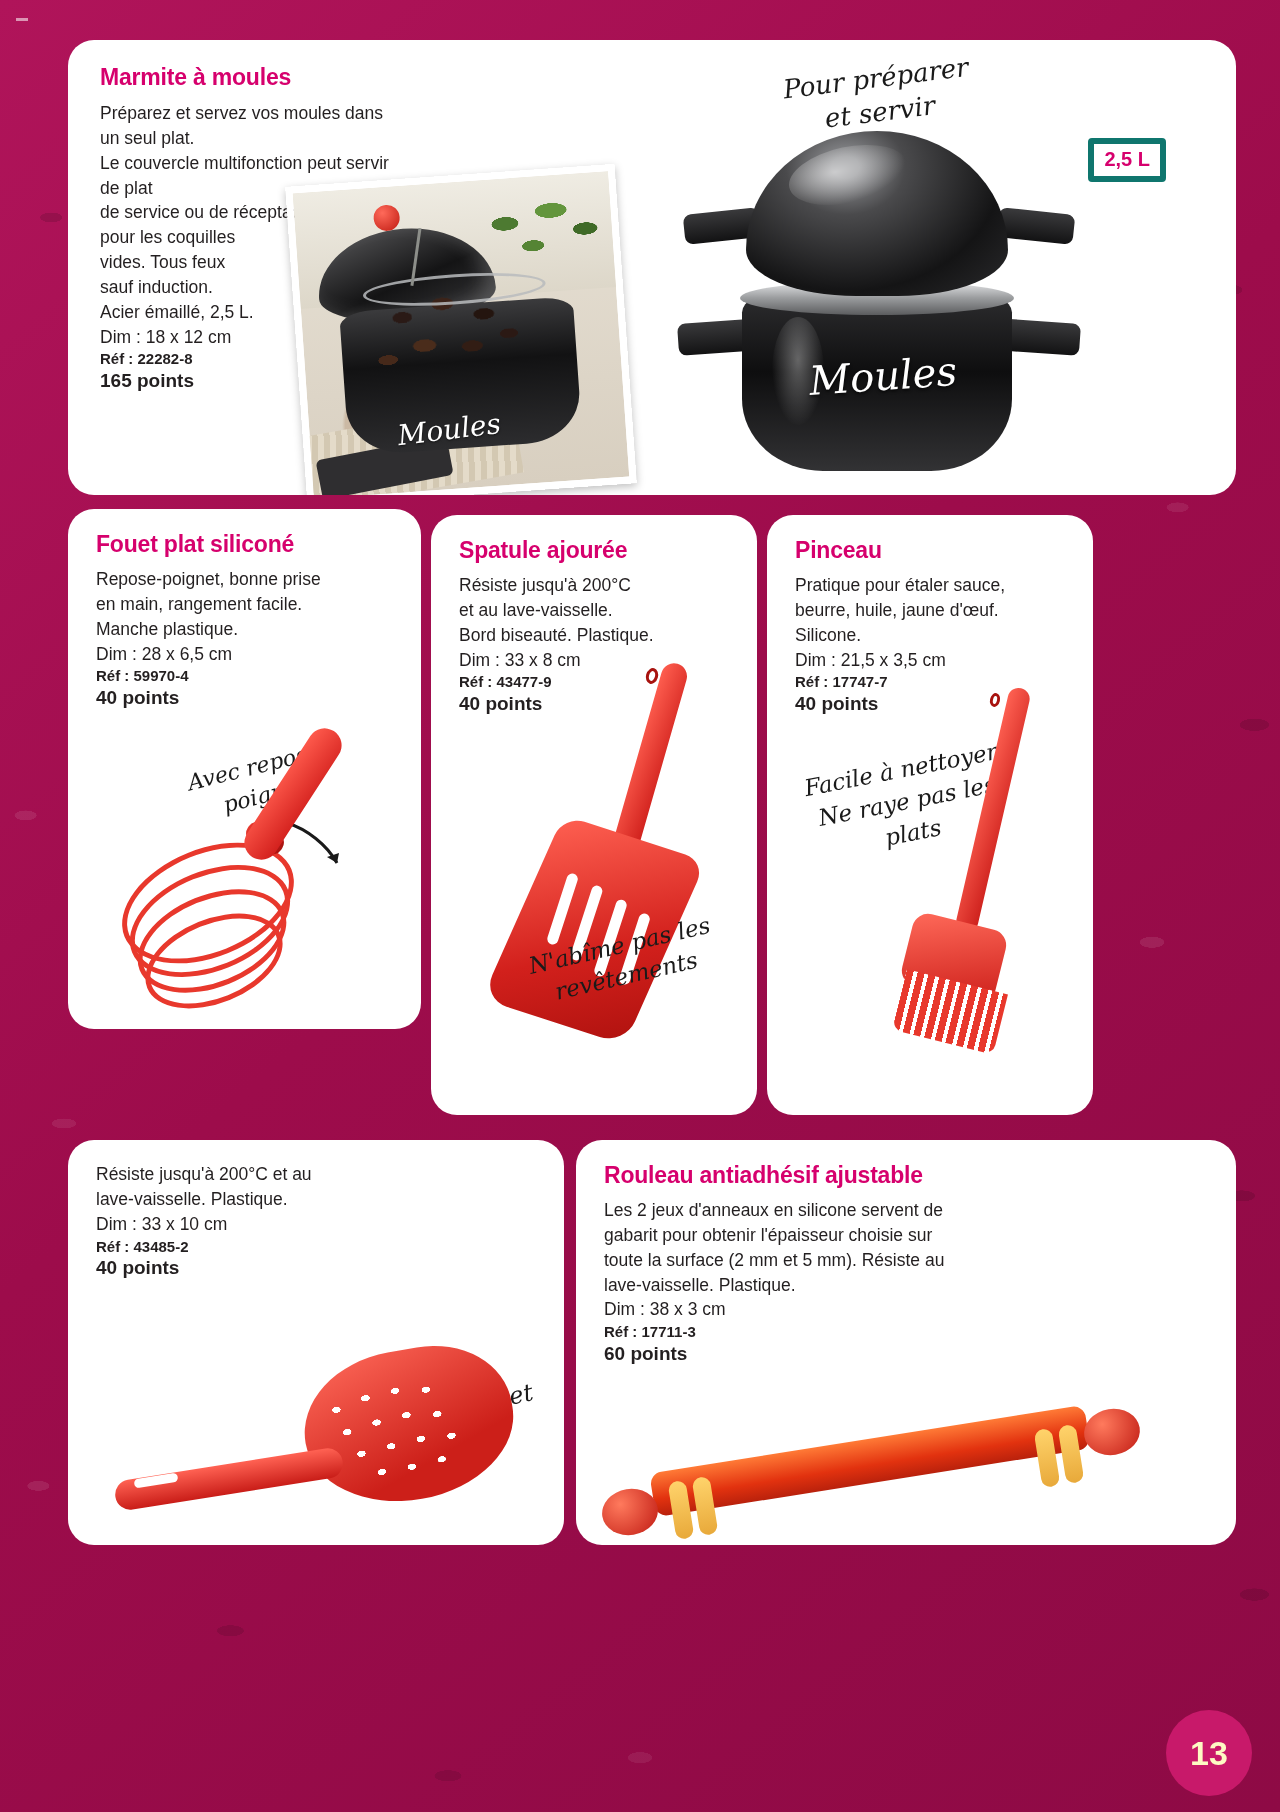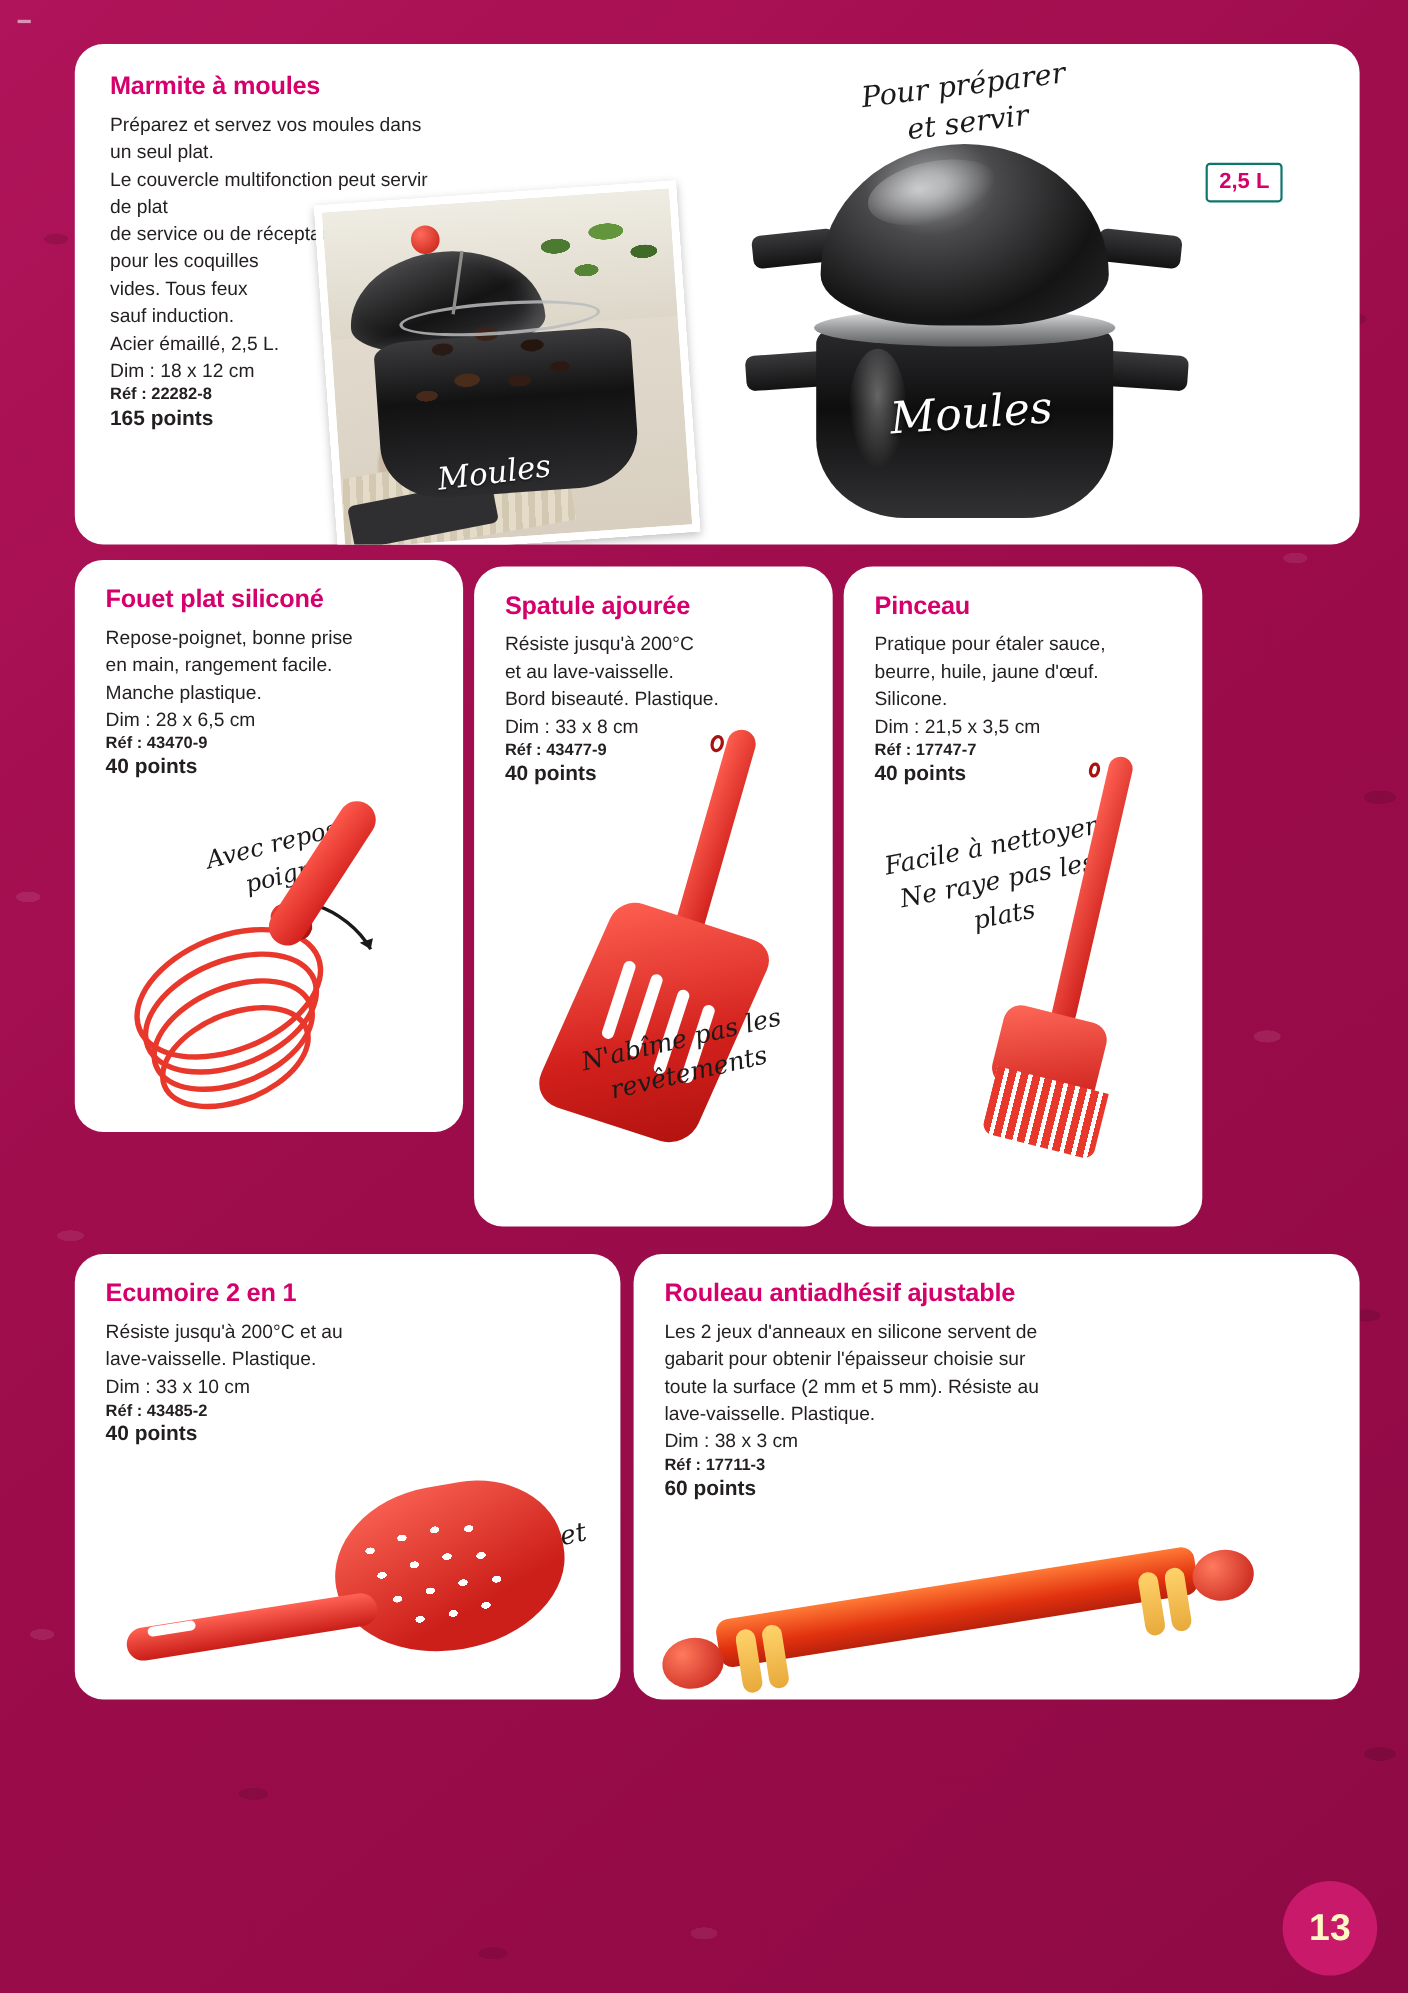--- a/index.html
+++ b/index.html
@@ -92,22 +92,22 @@
     color: #1a1a1a;
   }
 
   
   #card-marmite { left: 56px; top: 40px; width: 1168px; height: 455px; }
   #marmite-text { position: absolute; left: 32px; top: 24px; width: 300px; }
   #marmite-title { margin-bottom: 10px; }
 
   #badge-25l {
     position: absolute;
-    right: 70px; top: 108px;
-    border: 2px solid #0f766e;
+    right: 70px; top: 98px;
+    border: 6px solid #0f766e;
     color: #d6006d;
     font-weight: bold;
     font-size: 20px;
     padding: 4px 10px 5px;
     border-radius: 4px;
     background: #fff;
   }
 
   #script-preparer {
     position: absolute;
@@ -514,21 +514,21 @@
     </div>
   </div>
 
   <div class="card" id="card-fouet">
     <div class="card-pad">
       <div class="card-title">Fouet plat siliconé</div>
       <div class="body-text">Repose-poignet, bonne prise
 en main, rangement facile.
 Manche plastique.</div>
       <div class="dim-text">Dim : 28 x 6,5 cm</div>
-      <div class="ref-text">Réf : 43470-9</div>
+      <div class="ref-text">Réf : 59970-4</div>
       <div class="points-text">40 points</div>
     </div>
 
     <div id="whisk">
       <div class="script" id="script-avec">Avec
 repose-poignet</div>
       <svg id="arrow-avec" width="70" height="60" viewBox="0 0 70 60">
         <path d="M4 4 C 24 10, 44 26, 54 44" stroke="#1a1a1a" stroke-width="3" fill="none"></path>
         <path d="M54 44 L 44 38 L 56 34 Z" fill="#1a1a1a"></path>
       </svg>
@@ -582,21 +582,20 @@
 les plats</div>
       <div class="br-handle"></div>
       <div class="br-hole"></div>
       <div class="br-head"></div>
       <div class="br-bristles"></div>
     </div>
   </div>
 
   <div class="card" id="card-ecumoire">
     <div class="card-pad">
-      <div class="card-title">Ecumoire 2 en 1</div>
       <div class="body-text">Résiste jusqu'à 200°C et au
 lave-vaisselle. Plastique.</div>
       <div class="dim-text">Dim : 33 x 10 cm</div>
       <div class="ref-text">Réf : 43485-2</div>
       <div class="points-text">40 points</div>
     </div>
 
     <div id="skimmer">
       <div class="script" id="script-egoutter">Egoutter
 et servir</div>

